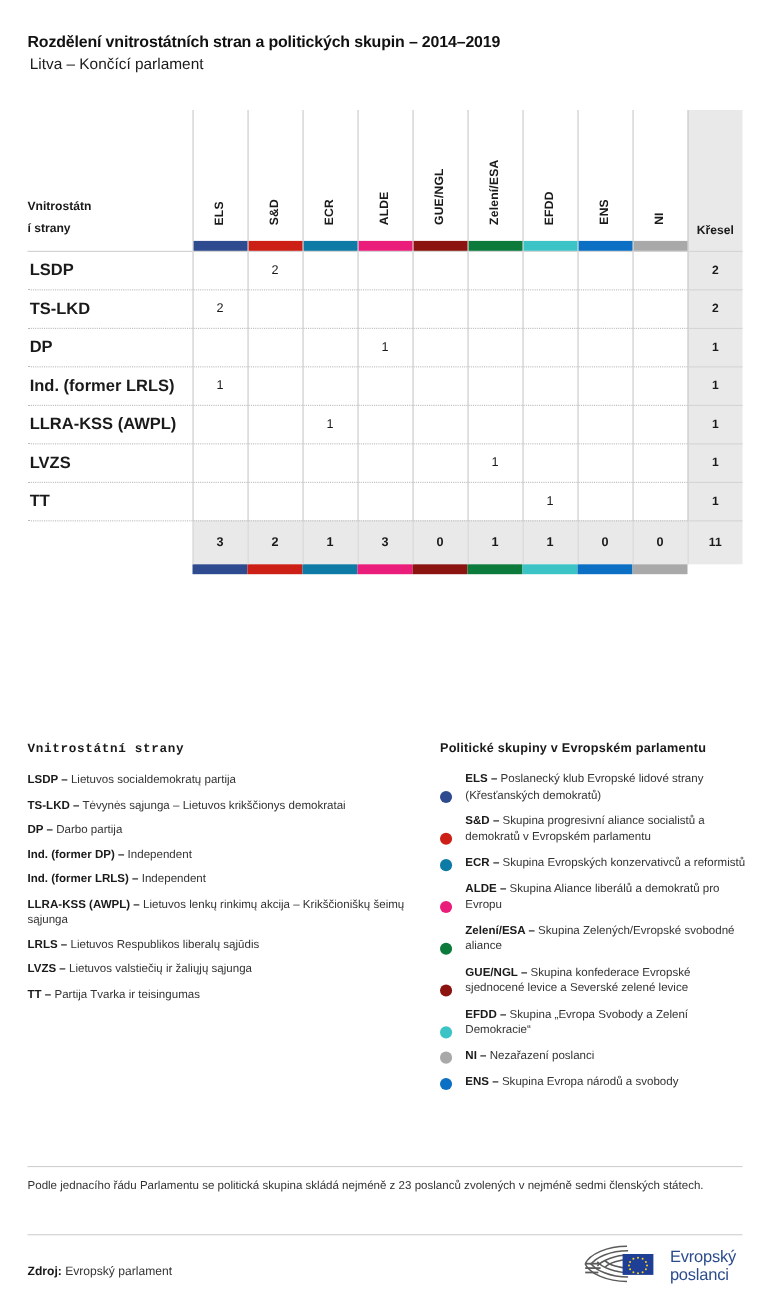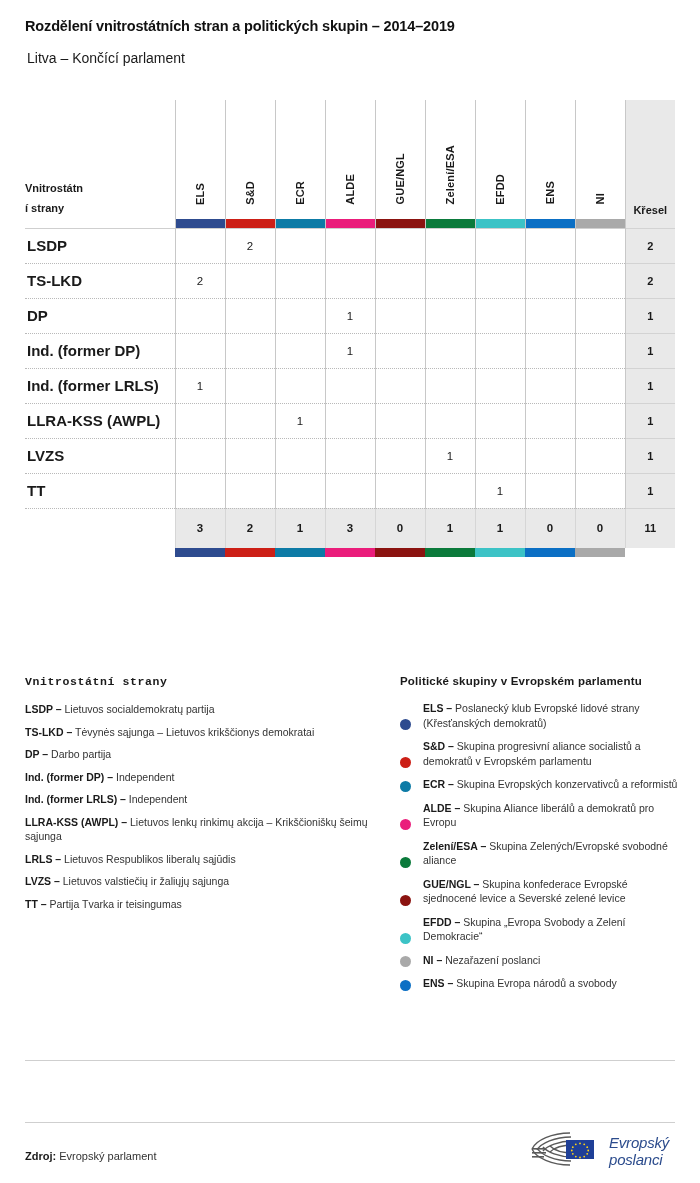--- a/index.html
+++ b/index.html
@@ -20,21 +20,21 @@
     position: relative;
     width: 700px;
     height: 1183px;
     box-sizing: border-box;
   }
 
   
   .title {
     position: absolute;
     left: 25px;
-    top: 18px;
+    top: 31px;
     font-size: 14.5px;
     font-weight: bold;
     letter-spacing: -0.15px;
     color: #111111;
     white-space: nowrap;
   }
   .subtitle {
     position: absolute;
     left: 27px;
     top: 50px;
@@ -272,21 +272,20 @@
     align-items: center;
   }
   .ep-logo .mark { flex: 0 0 auto; }
   .ep-logo .wordmark {
     margin-left: 7px;
     font-size: 15px;
     line-height: 17px;
     color: #2b4b8c;
     font-weight: 400;
     letter-spacing: -0.2px;
-    font-style: italic;
   }
 </style>
 </head>
 <body>
 
 <div class="page">
 
   <div class="title">Rozdělení vnitrostátních stran a politických skupin – 2014–2019</div>
   <div class="subtitle">Litva – Končící parlament</div>
 
@@ -372,33 +371,20 @@
             <td class="cell"></td>
             <td class="cell"></td>
             <td class="cell"></td>
             <td class="cell"></td>
             <td class="cell"></td>
             <td class="cell"></td>
             <td class="seats">2</td>
           </tr>
           <tr class="data-row">
             <td class="rlabel">DP</td>
-            <td class="cell"></td>
-            <td class="cell"></td>
-            <td class="cell"></td>
-            <td class="cell">1</td>
-            <td class="cell"></td>
-            <td class="cell"></td>
-            <td class="cell"></td>
-            <td class="cell"></td>
-            <td class="cell"></td>
-            <td class="seats">1</td>
-          </tr>
-          <tr class="data-row">
-            <td class="rlabel">Ind. (former DP)</td>
             <td class="cell"></td>
             <td class="cell"></td>
             <td class="cell"></td>
             <td class="cell">1</td>
             <td class="cell"></td>
             <td class="cell"></td>
             <td class="cell"></td>
             <td class="cell"></td>
             <td class="cell"></td>
             <td class="seats">1</td>
@@ -554,20 +540,21 @@
           <span class="rg-txt"><span class="abbr">NI –</span><span> Nezařazení poslanci</span></span>
         </div>
         <div class="rg-item">
           <span class="rg-dot" style="background: rgb(11, 111, 196);"></span>
           <span class="rg-txt"><span class="abbr">ENS –</span><span> Skupina Evropa národů a svobody</span></span>
         </div>
       </div>
   </div>
 
   <div class="rule rule-top"></div>
+  <div class="note">Podle jednacího řádu Parlamentu se politická skupina skládá nejméně z 23 poslanců zvolených v nejméně sedmi členských státech.</div>
   <div class="rule rule-mid"></div>
 
   <div class="source">
     <span class="lbl">Zdroj:</span>
     <span>Evropský parlament</span>
   </div>
 
   <div class="ep-logo">
     <span class="mark">
       <svg width="72" height="40" viewBox="0 0 72 40" xmlns="http://www.w3.org/2000/svg">

